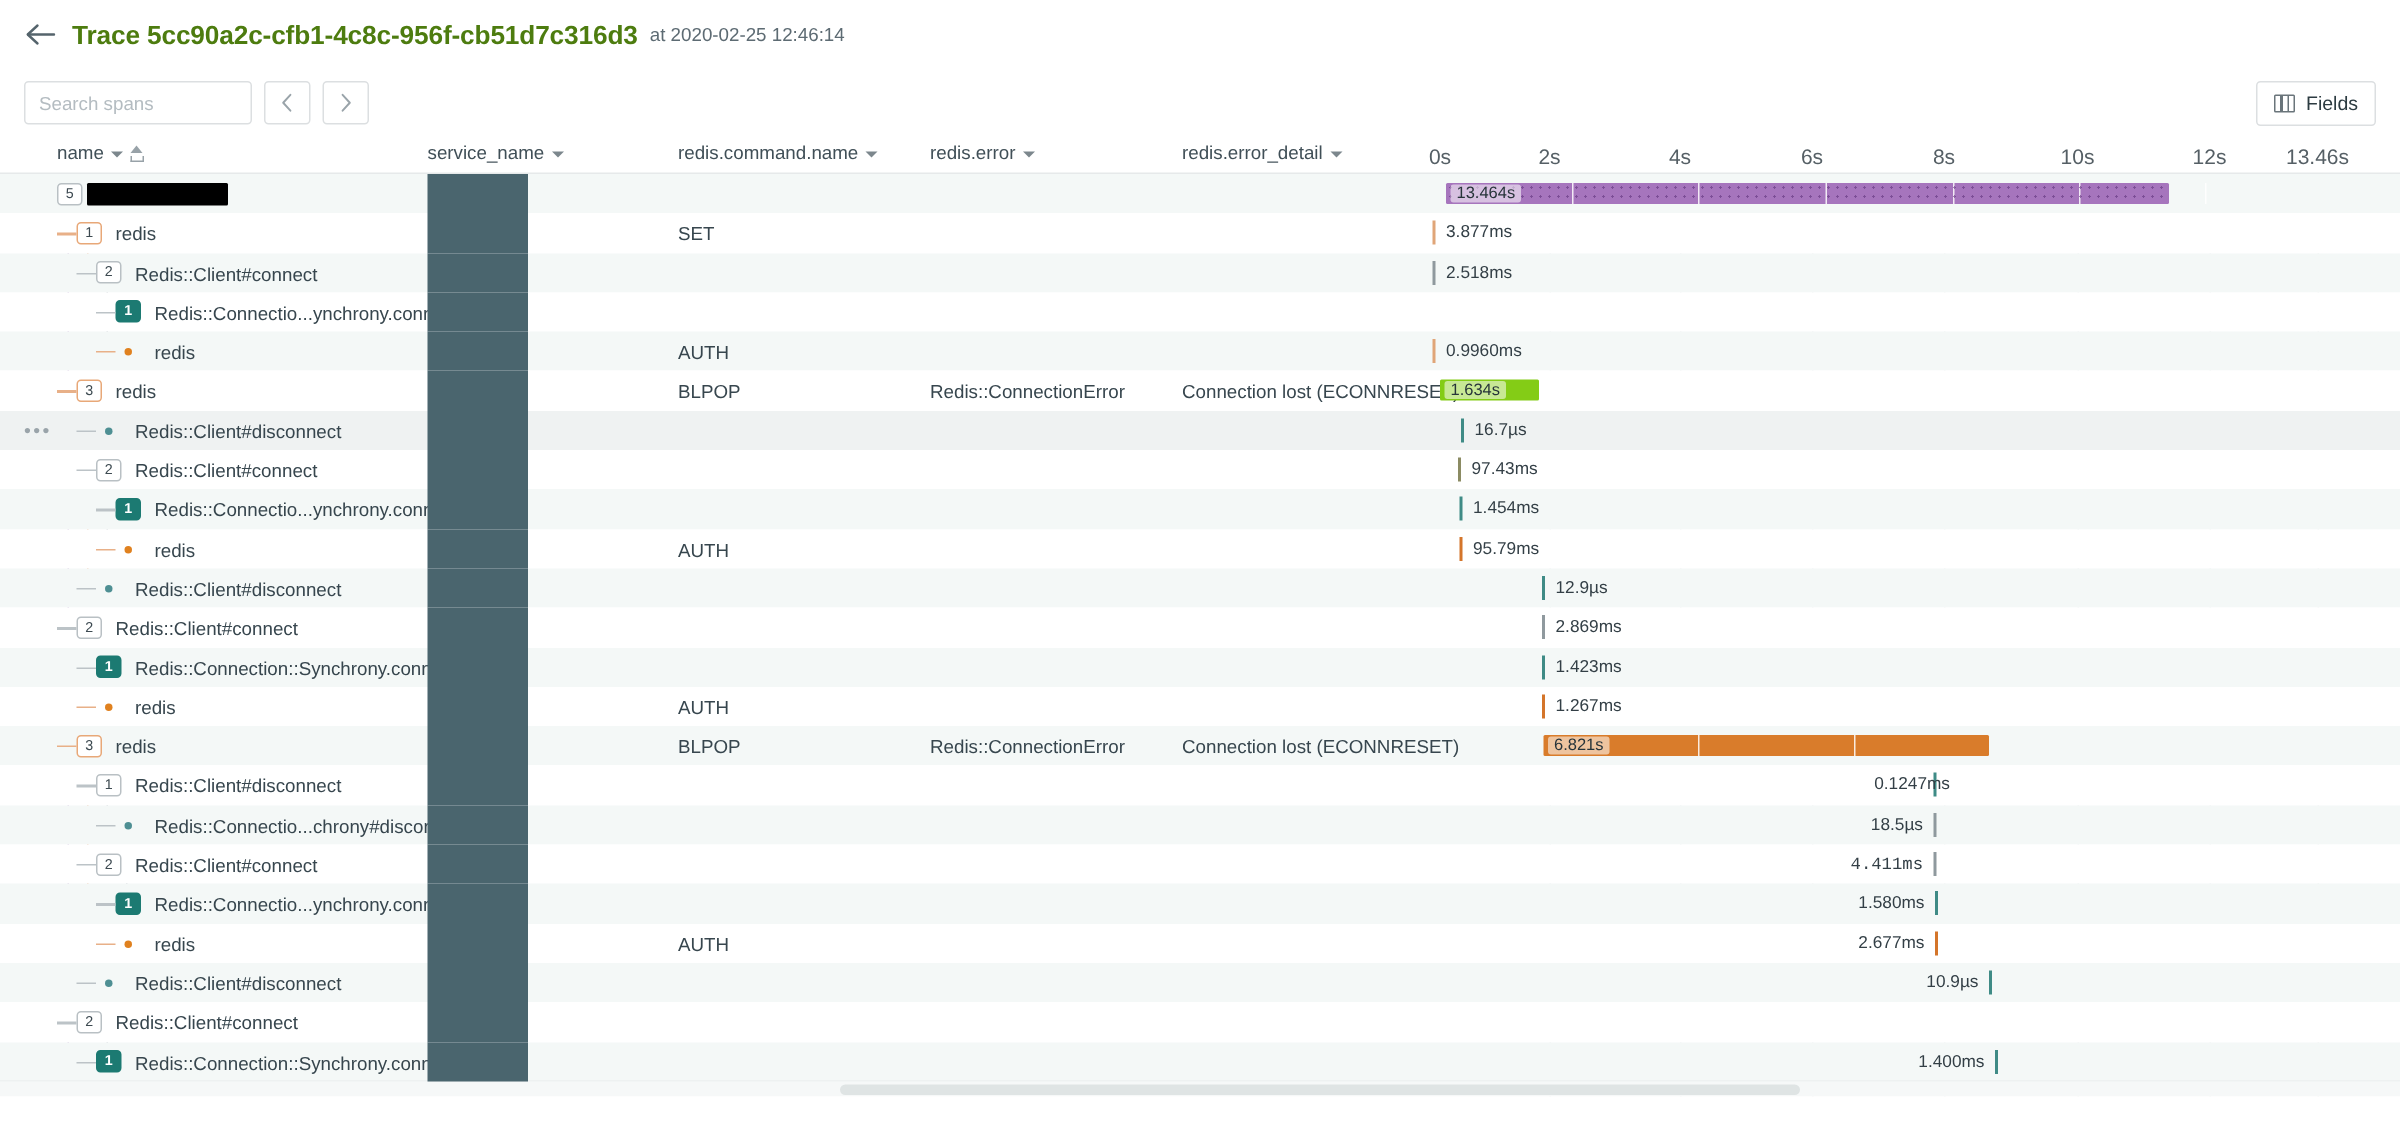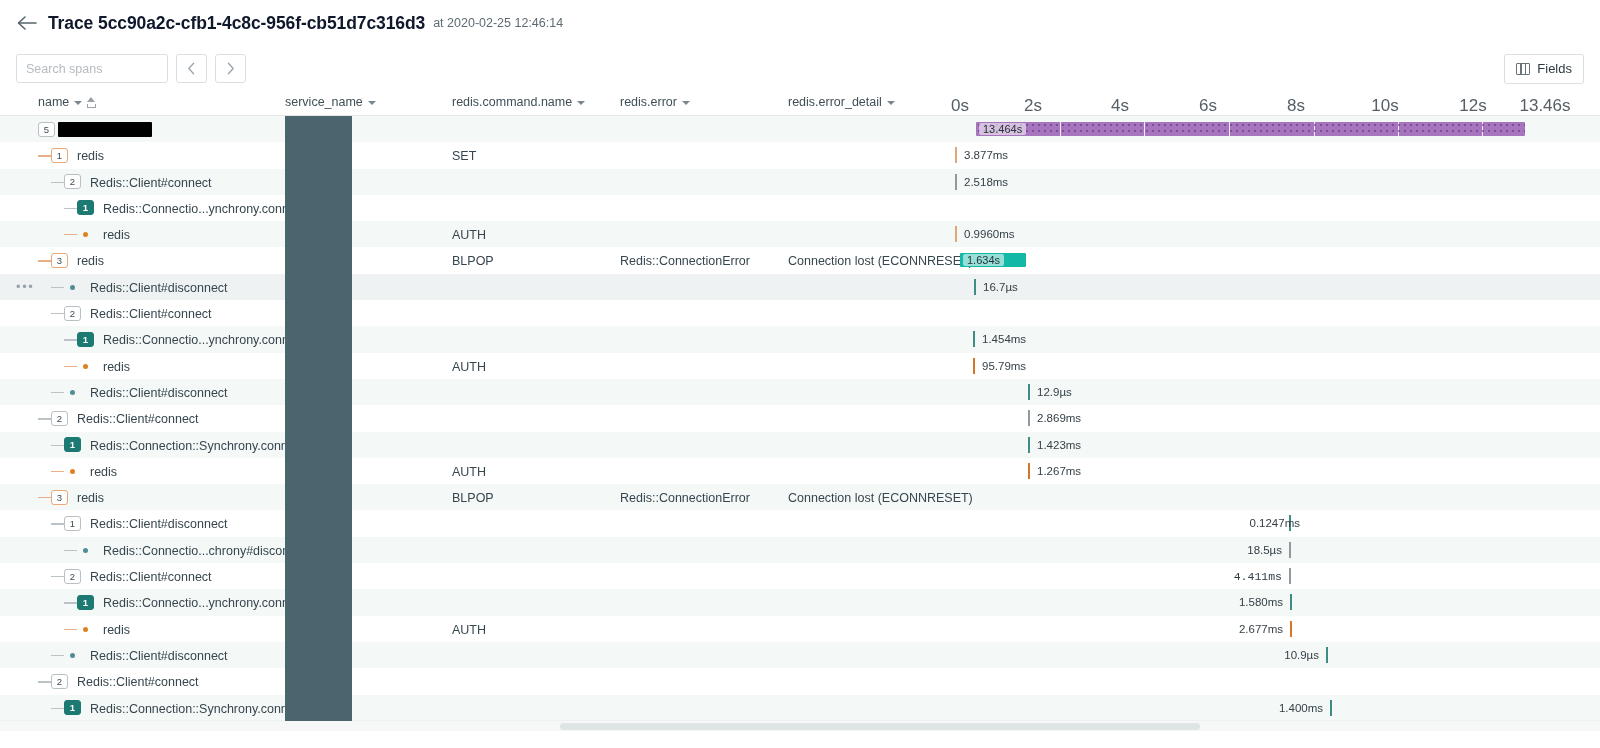--- a/index.html
+++ b/index.html
@@ -24,21 +24,21 @@
     width: 26px; height: 26px;
     display: flex; align-items: center; justify-content: center;
     color: #55646c;
     cursor: pointer;
     flex: 0 0 auto;
   }
   .back-arrow svg { display: block; }
   .trace-title {
     font-size: 17.5px;
     font-weight: 600;
-    color: #0f172a;
+    color: #4d7c0f;
     margin-left: 8px;
     letter-spacing: -0.1px;
     white-space: nowrap;
   }
   .trace-time {
     font-size: 12.5px;
     color: #5d6b73;
     margin-left: 8px;
     white-space: nowrap;
   }
@@ -138,21 +138,21 @@
     border-bottom:5px solid #98a2a8;
   }
   .sort-glyph::after {
     content:""; position:absolute; left:0; bottom:0; width:9px; height:4px;
     border:1px solid #98a2a8; border-top:none;
     box-sizing:border-box;
   }
   .tick-label {
     position: absolute;
     top: 5px;
-    font-size: 17px;
+    font-size: 14px;
     color: #555f65;
     transform: translateX(-50%);
     white-space: nowrap;
   }
 
   
   .body-wrap {
     position: relative;
     height: 615px;
     overflow: hidden;
@@ -404,21 +404,21 @@
       <div class="vline" style="left: 71px; top: 577px; height: 30px; background: rgb(185, 192, 196);"></div>
     </div>
   <div id="rows-layer">
       <div class="row odd" style="height: 26.3px;">
         <div class="name-cell">
           <div class="badge gray" style="left: 38px; top: 5.5px;">5</div>
           <div class="redact-black" style="left: 58px; top: 5.5px; width: 94px;"></div>
         </div>
         <div class="svc-redact"></div>
         <div class="timeline">
-          <div class="bar dotted" style="left: 32px; width: 549px; background: rgb(166, 117, 189); text-align: center;">
+          <div class="bar dotted" style="left: 20px; width: 482px; background: rgb(166, 117, 189); text-align: center;">
             <div class="seg-div" style="left: 84px;"></div>
             <div class="seg-div" style="left: 168px;"></div>
             <div class="seg-div" style="left: 253px;"></div>
             <div class="seg-div" style="left: 338px;"></div>
             <div class="seg-div" style="left: 422px;"></div>
             <div class="seg-div" style="left: 506px;"></div>
             <div class="bar-inline-label">13.464s</div>
           </div>
         </div>
       </div>
@@ -472,21 +472,21 @@
         <div class="name-cell">
           <div class="badge orange" style="left: 51px; top: 5.5px;">3</div>
           <div class="hline" style="left: 38px; width: 13px; top: 13px; background: rgb(232, 176, 136);"></div>
           <div class="span-name" style="left: 77px; top: 7px;">redis</div>
         </div>
         <div class="svc-redact"></div>
         <div class="cell-text" style="left: 452px;">BLPOP</div>
         <div class="cell-text" style="left: 620px;">Redis::ConnectionError</div>
         <div class="cell-text" style="left: 788px;">Connection lost (ECONNRESET)</div>
         <div class="timeline">
-          <div class="bar" style="left: 16px; width: 66px; background: #14b8a6;">
+          <div class="bar" style="left: 16px; width: 66px; background: #84cc16;">
             <div class="bar-inline-label">1.634s</div>
           </div>
         </div>
       </div>
       <div class="row hl" style="height: 26.3px;">
         <div class="name-cell">
           <div class="dots">•••</div>
           <div class="dot teal" style="left: 70px; top: 11px;"></div>
           <div class="hline" style="left: 51px; width: 13px; top: 13px; background: rgb(188, 195, 199);"></div>
           <div class="span-name" style="left: 90px; top: 7px;">Redis::Client#disconnect</div>
@@ -497,20 +497,24 @@
           <div class="dur-label right" style="left: 39px;">16.7µs</div>
         </div>
       </div>
       <div class="row even" style="height: 26.3px;">
         <div class="name-cell">
           <div class="badge gray" style="left: 64px; top: 5.5px;">2</div>
           <div class="hline" style="left: 51px; width: 13px; top: 13px; background: rgb(188, 195, 199);"></div>
           <div class="span-name" style="left: 90px; top: 7px;">Redis::Client#connect</div>
         </div>
         <div class="svc-redact"></div>
+        <div class="timeline">
+          <div class="marker" style="left: 28px; background: rgb(139, 139, 99);"></div>
+          <div class="dur-label right" style="left: 37px;">97.43ms</div>
+        </div>
       </div>
       <div class="row odd" style="height: 26.3px;">
         <div class="name-cell">
           <div class="badge teal" style="left: 77px; top: 5.5px;">1</div>
           <div class="hline" style="left: 64px; width: 13px; top: 13px; background: rgb(188, 195, 199);"></div>
           <div class="span-name" style="left: 103px; top: 7px;">Redis::Connectio...ynchrony.connect</div>
         </div>
         <div class="svc-redact"></div>
         <div class="timeline">
           <div class="marker" style="left: 29px; background: rgb(63, 139, 134);"></div>
@@ -582,20 +586,27 @@
       <div class="row odd" style="height: 26.3px;">
         <div class="name-cell">
           <div class="badge orange" style="left: 51px; top: 5.5px;">3</div>
           <div class="hline" style="left: 38px; width: 13px; top: 13px; background: rgb(232, 176, 136);"></div>
           <div class="span-name" style="left: 77px; top: 7px;">redis</div>
         </div>
         <div class="svc-redact"></div>
         <div class="cell-text" style="left: 452px;">BLPOP</div>
         <div class="cell-text" style="left: 620px;">Redis::ConnectionError</div>
         <div class="cell-text" style="left: 788px;">Connection lost (ECONNRESET)</div>
+        <div class="timeline">
+          <div class="bar" style="left: 85px; width: 297px; background: rgb(217, 124, 43);">
+            <div class="seg-div" style="left: 103px;"></div>
+            <div class="seg-div" style="left: 207px;"></div>
+            <div class="bar-inline-label">6.821s</div>
+          </div>
+        </div>
       </div>
       <div class="row even" style="height: 26.3px;">
         <div class="name-cell">
           <div class="badge gray" style="left: 64px; top: 5.5px;">1</div>
           <div class="hline" style="left: 51px; width: 13px; top: 13px; background: rgb(188, 195, 199);"></div>
           <div class="span-name" style="left: 90px; top: 7px;">Redis::Client#disconnect</div>
         </div>
         <div class="svc-redact"></div>
         <div class="timeline">
           <div class="marker" style="left: 345px; background: rgb(63, 139, 134);"></div>

